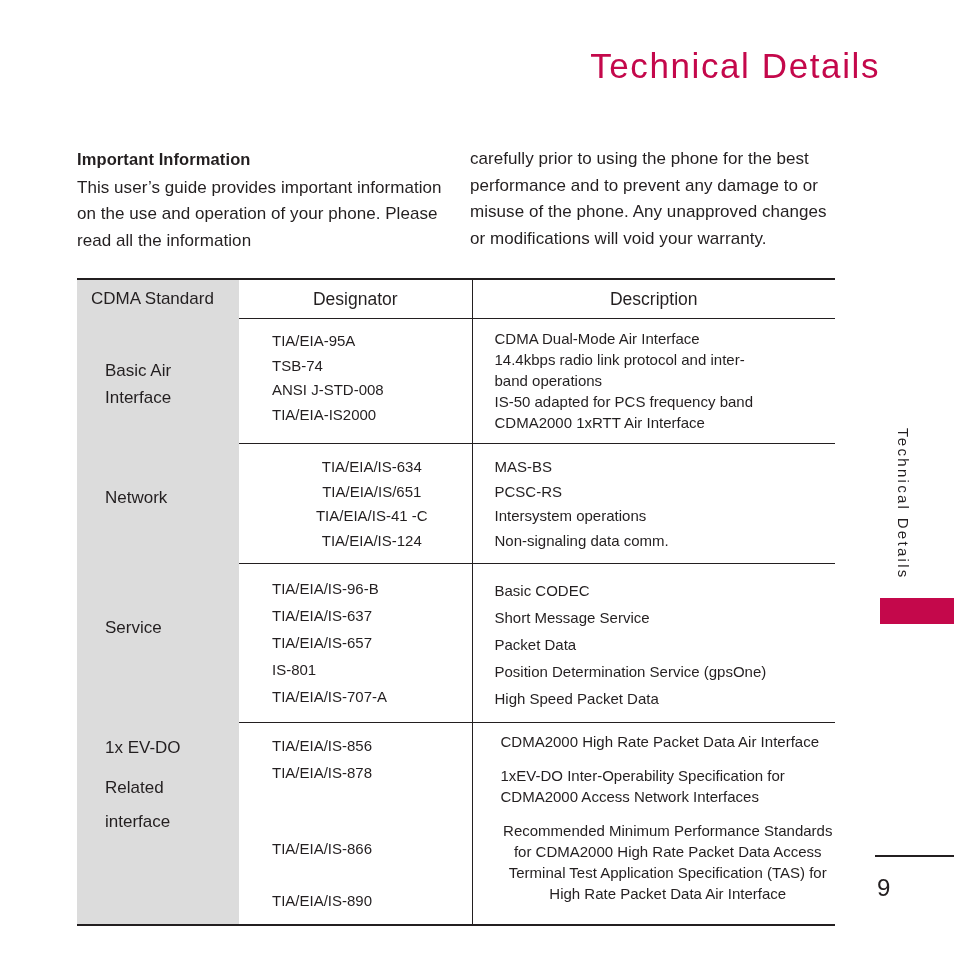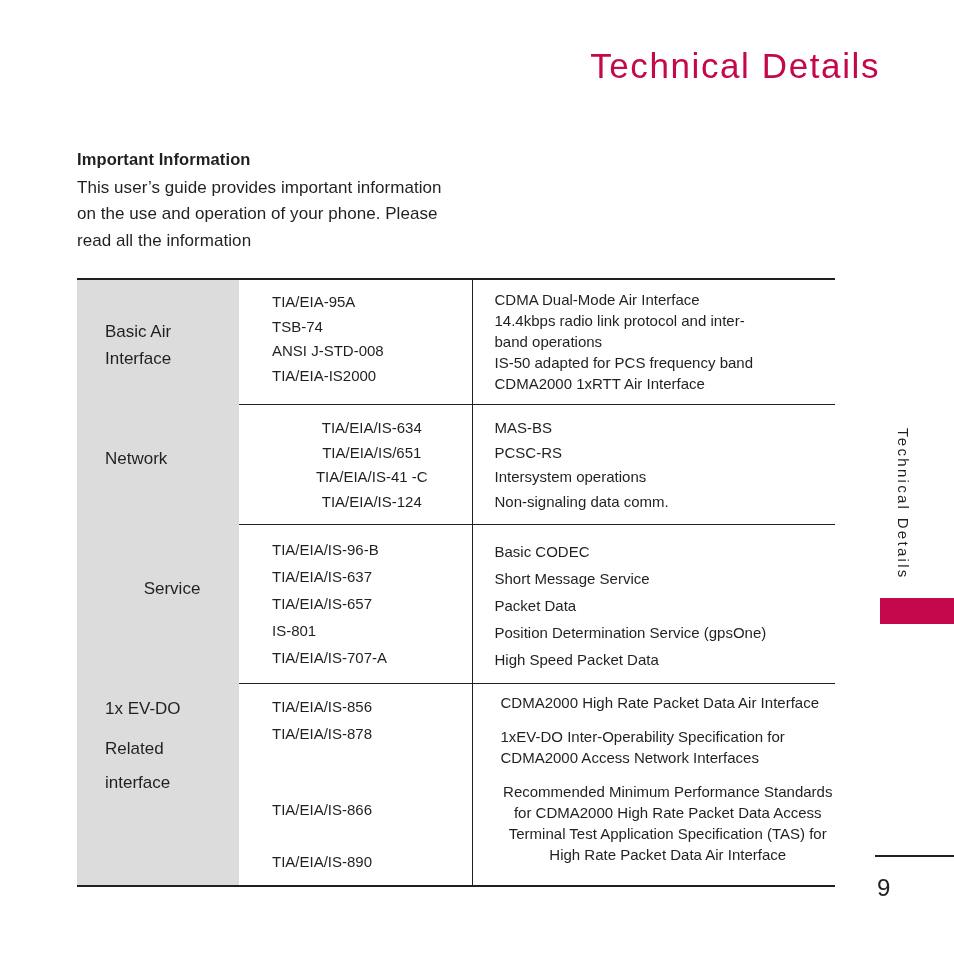--- a/index.html
+++ b/index.html
@@ -151,21 +151,21 @@
 
   
   .row-basic .std-label { padding-top: 38px; }
   .row-basic .desc-list { line-height: 21px; padding-top: 9px; }
   .row-basic .desig-list { padding-top: 10px; }
 
   .row-network .std-label { padding-top: 40px; }
   .row-network .desig-list { padding-top: 11px; text-align: center; }
   .row-network .desc-list { line-height: 24.5px; padding-top: 11px; }
 
-  .row-service .std-label { padding-top: 50px; text-align: center; }
+  .row-service .std-label { padding-top: 50px; }
   .row-service .desig-list { padding-top: 11px; line-height: 27px; }
   .row-service .desc-list { padding-top: 13px; line-height: 27px; }
 
   .row-evdo .std-label { padding-top: 8px; line-height: 34px; }
   .row-evdo .std-label .gap { display:block; height: 6px; }
   .row-evdo .desig-list { padding-top: 9px; line-height: 27px; }
   .row-evdo .desc-list { padding-top: 8px; line-height: 21px; }
   .row-evdo td { height: 170px; }
 
   
@@ -213,29 +213,43 @@
 </head>
 <body>
 
 <div class="page-title">Technical Details</div>
 
 <div class="intro">
   <div class="intro-col intro-col-left">
     <p class="intro-heading">Important Information</p>
     <p class="intro-body">This user’s guide provides important information on the use and operation of your phone. Please read all the information</p>
   </div>
+  <div class="intro-col intro-col-right">
+    <p class="intro-body">carefully prior to using the phone for the best performance and to prevent any damage to or misuse of the phone. Any unapproved changes or modifications will void your warranty.</p>
+  </div>
 </div>
 
 <table class="spec-table">
   <colgroup>
     <col class="col-standard">
     <col class="col-designator">
     <col class="col-description">
   </colgroup>
   <tbody>
+    <tr class="header-row">
+      <td class="cell-standard">
+        <span class="th-text th-standard">CDMA Standard</span>
+      </td>
+      <td class="cell-designator">
+        <span class="th-text th-center">Designator</span>
+      </td>
+      <td class="cell-description">
+        <span class="th-text th-center">Description</span>
+      </td>
+    </tr>
 
     <tr class="row-basic">
       <td class="cell-standard">
         <div class="std-label">
           <span class="std-line">Basic Air</span>
           <span class="std-line">Interface</span>
         </div>
       </td>
       <td class="cell-designator">
         <div class="desig-list">

